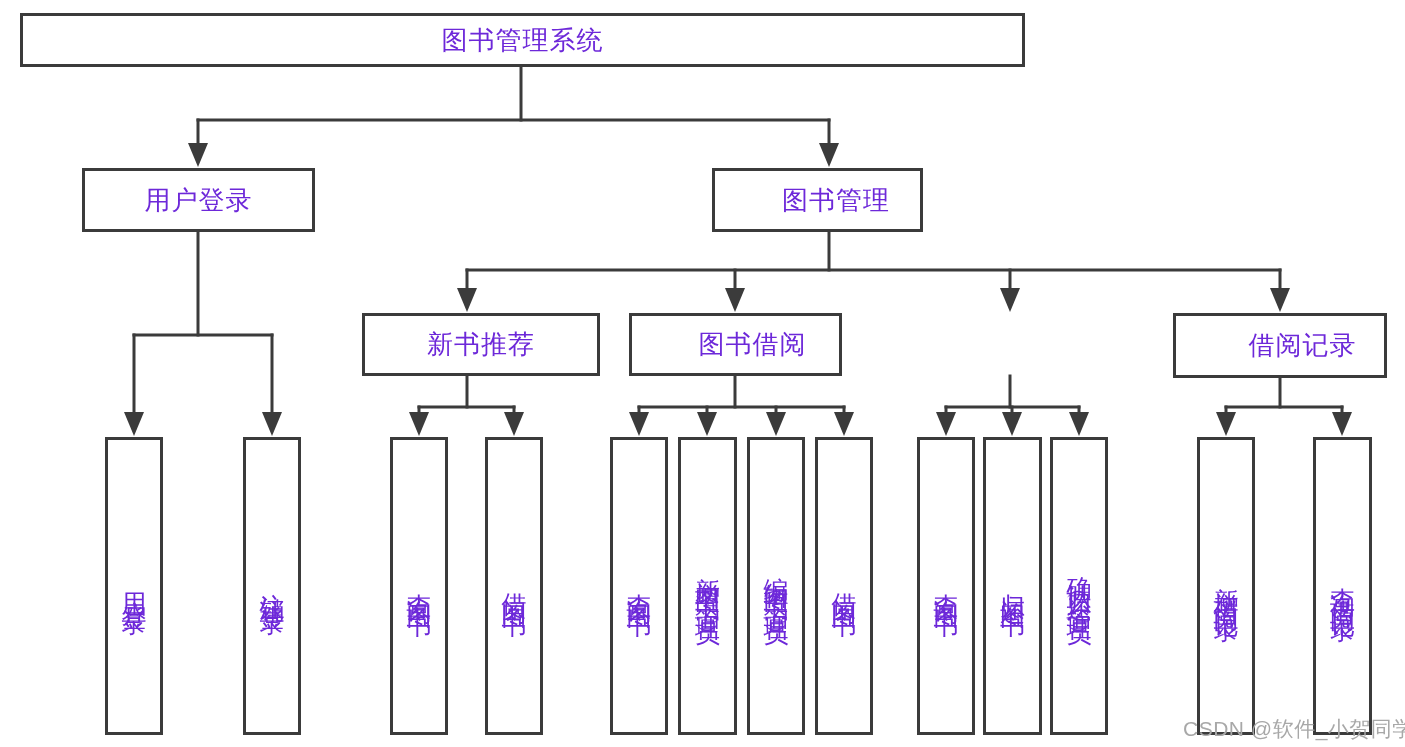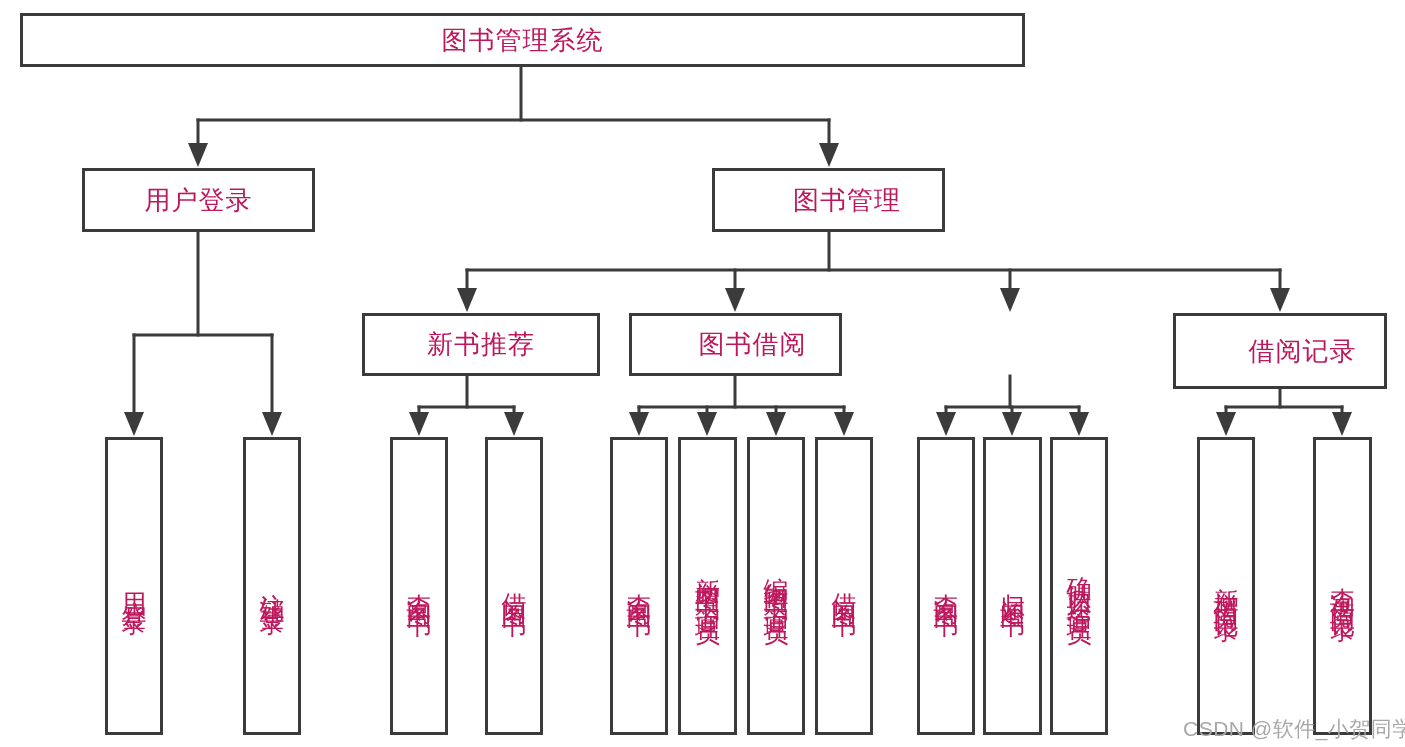--- a/index.html
+++ b/index.html
@@ -19,45 +19,45 @@
     position: absolute;
     left: 0; top: 0;
     width: 1405px; height: 747px;
     z-index: 1;
   }
   .node {
     position: absolute;
     box-sizing: border-box;
     background: #ffffff;
     border: 3px solid #3b3b3b;
-    color: #be185d;
+    color: #6d28d9;
     display: flex;
     align-items: center;
     justify-content: center;
     font-size: 26px;
     letter-spacing: 1px;
     z-index: 2;
     text-align: center;
     white-space: nowrap;
   }
   .leaf {
     writing-mode: vertical-rl;
     text-orientation: mixed;
     font-size: 25px;
     letter-spacing: 0.26em;
     line-height: 1;
   }
   
   .n-root           { left: 20px;   top: 13px;  width: 1005px; height: 54px; }
   .n-user-login     { left: 82px;   top: 168px; width: 233px;  height: 64px; }
-  .n-book-mgmt      { left: 712px;  top: 168px; width: 233px;  height: 64px; padding-left: 37px; }
+  .n-book-mgmt      { left: 712px;  top: 168px; width: 211px;  height: 64px; padding-left: 37px; }
   .n-new-book-rec   { left: 362px;  top: 313px; width: 238px;  height: 63px; }
   .n-book-borrow    { left: 629px;  top: 313px; width: 213px;  height: 63px; padding-left: 34px; }
   .n-current-borrow { left: 903px;  top: 313px; width: 214px;  height: 63px; }
-  .n-borrow-records { left: 1173px; top: 313px; width: 214px;  height: 76px; padding-left: 45px; }
+  .n-borrow-records { left: 1173px; top: 313px; width: 214px;  height: 65px; padding-left: 45px; }
   .n-l-login        { left: 105px;  top: 437px; width: 58px;   height: 298px; }
   .n-l-logout       { left: 243px;  top: 437px; width: 58px;   height: 298px; }
   .n-l-nb-query     { left: 390px;  top: 437px; width: 58px;   height: 298px; }
   .n-l-nb-borrow    { left: 485px;  top: 437px; width: 58px;   height: 298px; }
   .n-l-bb-query     { left: 610px;  top: 437px; width: 58px;   height: 298px; }
   .n-l-bb-add       { left: 678px;  top: 437px; width: 59px;   height: 298px; }
   .n-l-bb-edit      { left: 747px;  top: 437px; width: 58px;   height: 298px; }
   .n-l-bb-borrow    { left: 815px;  top: 437px; width: 58px;   height: 298px; }
   .n-l-cb-query     { left: 917px;  top: 437px; width: 58px;   height: 298px; }
   .n-l-cb-return    { left: 983px;  top: 437px; width: 59px;   height: 298px; }

